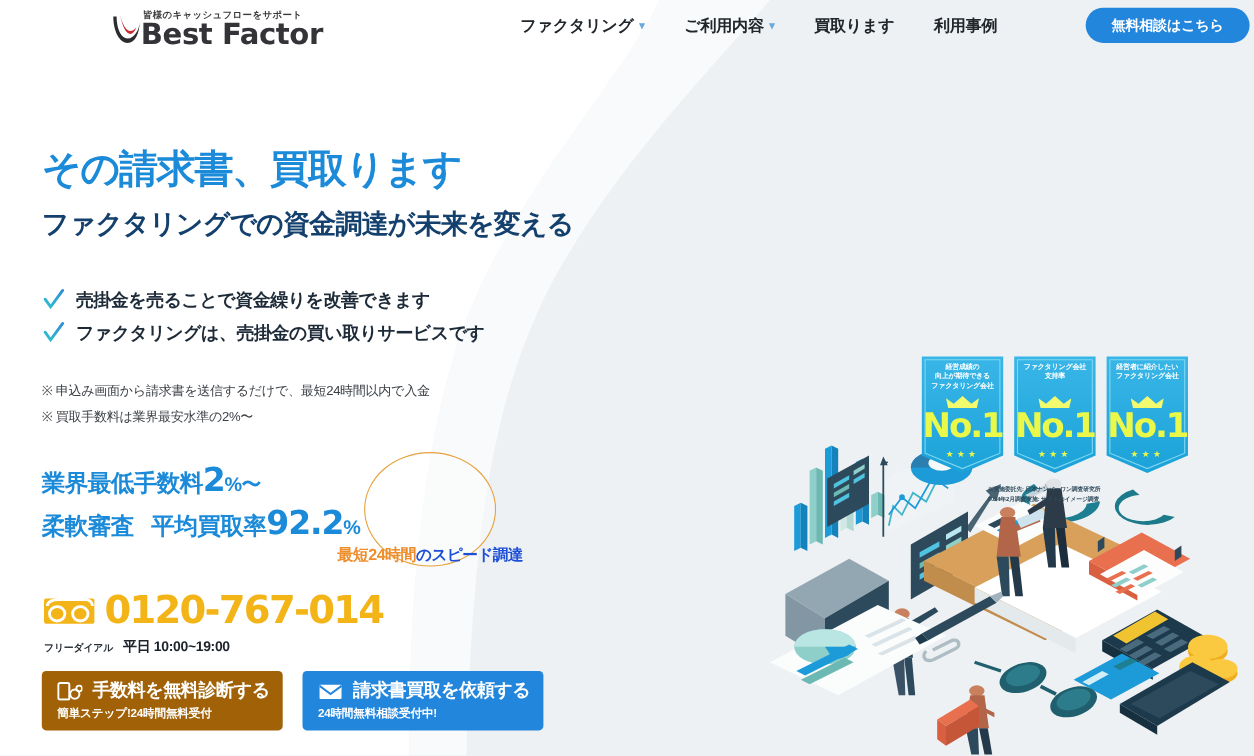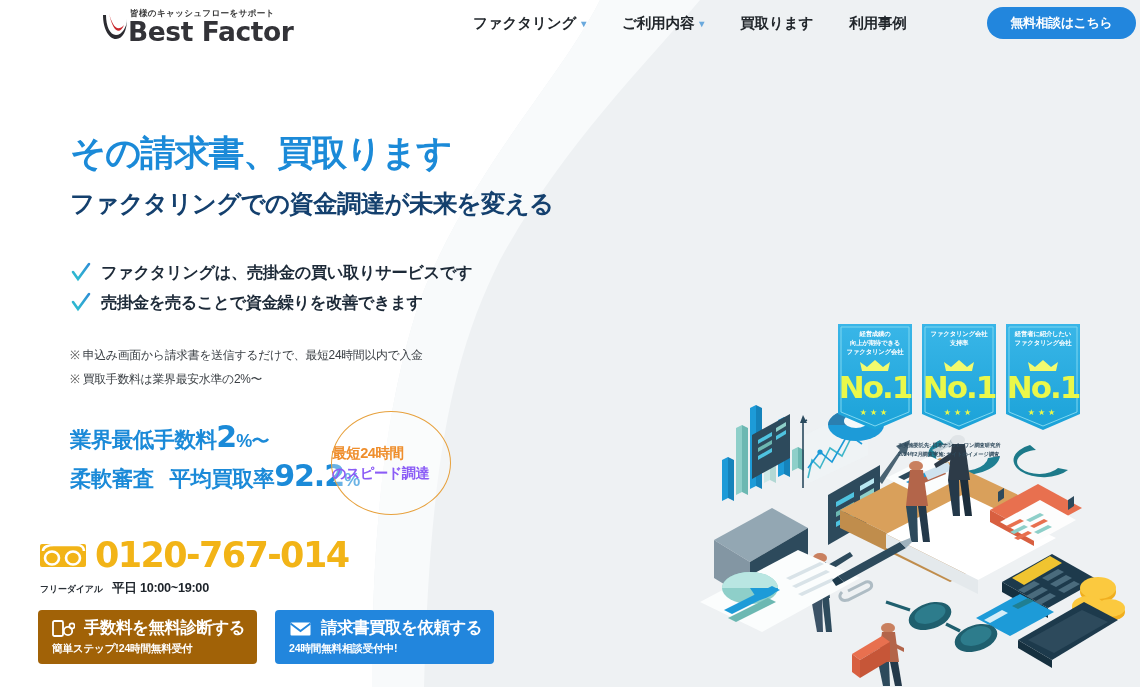--- a/index.html
+++ b/index.html
@@ -49,21 +49,21 @@
   .nav-cta {
     position: absolute; left: 987px; top: 7px;
     width: 149px; height: 32px; border-radius: 16px;
     background: #2286dd; color: #fff;
     font-size: 12.8px; font-weight: bold;
     display: flex; align-items: center; justify-content: center;
     cursor: pointer; letter-spacing: -0.2px;
   }
 
   
-  .copy { position: absolute; left: 38px; top: 132px; z-index: 30; width: 520px; margin-left: 32px; }
+  .copy { position: absolute; left: 38px; top: 132px; z-index: 30; width: 520px; }
   .h1 {
     font-size: 35.5px; font-weight: bold; color: #1b8ad8;
     letter-spacing: -1.2px; line-height: 1.22; white-space: nowrap;
   }
   .h2 {
     margin-top: 12px;
     font-size: 24.5px; font-weight: bold; color: #14406e;
     letter-spacing: -0.7px; white-space: nowrap;
   }
   .bullets { margin-top: 38px; }
@@ -91,26 +91,26 @@
   .sl-big { font-size: 30px; font-family: "DejaVu Sans", sans-serif; letter-spacing: -1px; }
   .sl-pct { font-size: 18px; }
   .sl-gap { display: inline-block; width: 16px; }
 
   
   .circle-badge {
     position: absolute; left: 331px; top: 411px;
     width: 120px; height: 104px; border-radius: 50%;
     border: 1.6px solid #e7a13d;
     background: rgba(255,255,255,0.35);
-    display: flex; flex-direction: column;
-    align-items: flex-start; justify-content: center;
+    display: flex; flex-direction: row;
+    align-items: flex-end; justify-content: center;
     z-index: 31;
   }
   .cb-l1 { font-size: 14.6px; font-weight: bold; color: #ef8e2c; letter-spacing: -0.5px; white-space: nowrap; }
-  .cb-l2 { font-size: 14.2px; font-weight: bold; color: #8b5cf6; letter-spacing: -0.5px; white-space: nowrap; margin-top: 1px; }
+  .cb-l2 { font-size: 14.2px; font-weight: bold; color: #1d4ed8; letter-spacing: -0.5px; white-space: nowrap; margin-top: 1px; }
 
   
   .phone-block { position: absolute; left: 40px; top: 538px; z-index: 30; }
   .phone-row { display: flex; align-items: center; gap: 9px; }
   .phone-icon { width: 46px; height: 27px; flex: 0 0 46px; }
   .phone-num {
     font-size: 35px; font-weight: bold; color: #f2b417;
     font-family: "DejaVu Sans", sans-serif; letter-spacing: -1.6px; line-height: 1;
   }
   .phone-sub { margin-top: 7px; display: flex; align-items: baseline; gap: 9px; white-space: nowrap; }
@@ -203,37 +203,37 @@
     </div>
 
     <div class="nav-cta">無料相談はこちら</div>
   </div>
 
   <div class="copy">
     <div class="h1">その請求書、買取ります</div>
     <div class="h2">ファクタリングでの資金調達が未来を変える</div>
 
     <div class="bullets">
+      <div class="bullet">
+        <svg class="check" viewBox="0 0 22 22">
+          <path d="M3,10 L8,17 L19,2" stroke="url(#cg1)" stroke-width="2.6" fill="none" stroke-linecap="round"></path>
+        </svg>
+        <span>売掛金を売ることで資金繰りを改善できます</span>
+      </div>
       <div class="bullet">
         <svg class="check" viewBox="0 0 22 22">
           <defs>
               <linearGradient id="cg1" x1="0" y1="1" x2="1" y2="0">
             <stop offset="0" stop-color="#2fc0cf"></stop>
                 <stop offset="1" stop-color="#2e8fd6"></stop>
           </linearGradient>
             </defs>
           <path d="M3,10 L8,17 L19,2" stroke="url(#cg1)" stroke-width="2.6" fill="none" stroke-linecap="round"></path>
         </svg>
         <span>ファクタリングは、売掛金の買い取りサービスです</span>
-      </div>
-      <div class="bullet">
-        <svg class="check" viewBox="0 0 22 22">
-          <path d="M3,10 L8,17 L19,2" stroke="url(#cg1)" stroke-width="2.6" fill="none" stroke-linecap="round"></path>
-        </svg>
-        <span>売掛金を売ることで資金繰りを改善できます</span>
       </div>
     </div>
 
     <div class="notes">
       <div class="note">
         <span class="ast">※</span><span>申込み画面から請求書を送信するだけで、最短24時間以内で入金</span>
       </div>
       <div class="note">
         <span class="ast">※</span><span>買取手数料は業界最安水準の2%〜</span>
       </div>

